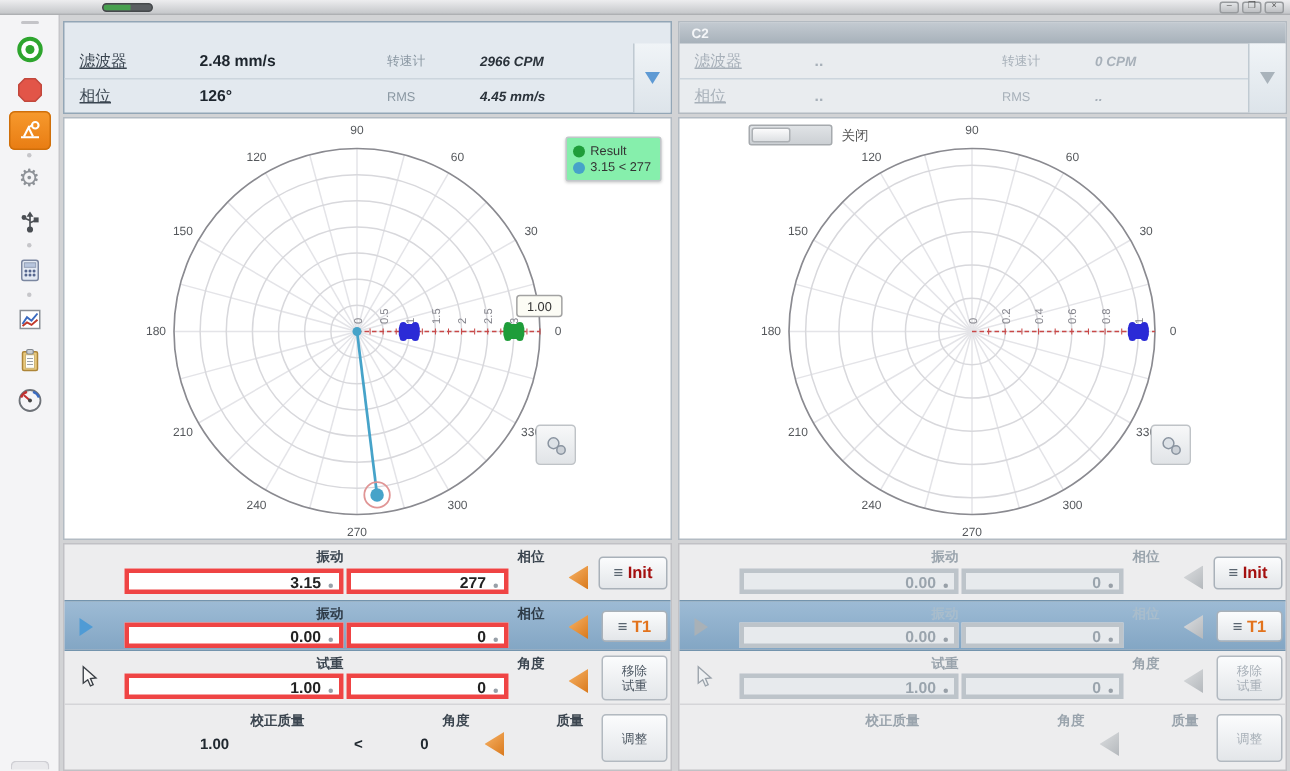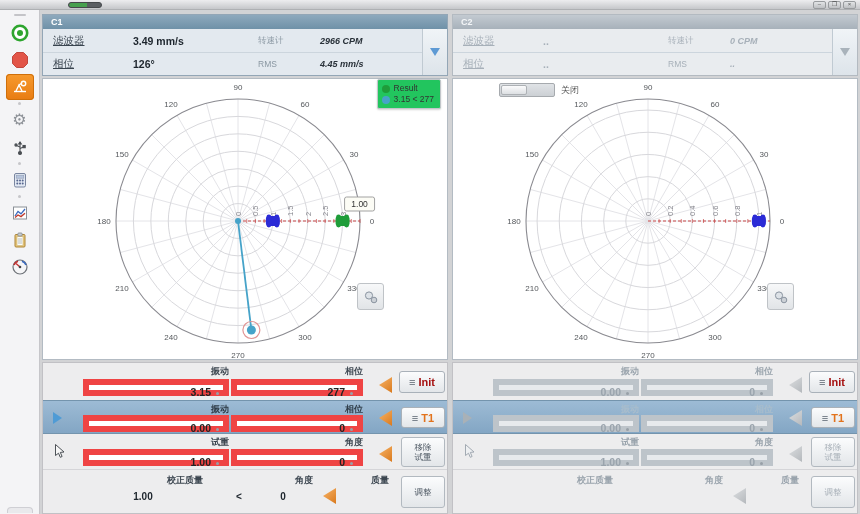--- a/index.html
+++ b/index.html
@@ -52,21 +52,21 @@
     border-left:1px solid #c0cad2; background:linear-gradient(#f0f4f7,#dde4ea);
     display:flex; align-items:center; justify-content:center; }
   .arrow-down { width:0; height:0; border-left:5px solid transparent; border-right:5px solid transparent;
     border-top:8px solid #5e9ad4; }
   .p2 .arrow-down { border-top-color:#a9b3bb; }
 
   
   .chart-box { position:absolute; top:64px; left:0; right:0; height:282px; background:#fff;
     border:1px solid #b3bbc3; }
   .polar { position:absolute; top:0; left:0; }
-  .legend { position:absolute; top:0; right:6px; background:#22c55e; border:1px solid #c2c6ca;
+  .legend { position:absolute; top:12px; right:6px; background:#86efac; border:1px solid #c2c6ca;
     border-radius:2px; padding:3px 6px 3px 4px; font-size:8.5px; color:#333;
     box-shadow:0 1px 2px rgba(0,0,0,.18); }
   .legend-row { display:flex; align-items:center; gap:4px; line-height:11px; }
   .legend-dot { width:8px; height:8px; border-radius:50%; }
   .toggle-wrap { position:absolute; top:4px; left:46px; display:flex; align-items:center; gap:6px;
     font-size:9px; color:#555; }
   .toggle { width:56px; height:14px; background:linear-gradient(#e0e3e6,#ccd0d4);
     border:1px solid #a6aaae; border-radius:2px; position:relative; }
   .toggle-knob { position:absolute; left:1px; top:1px; width:26px; height:10px;
     background:linear-gradient(#fbfbfc,#dde0e3); border:1px solid #adb1b5; border-radius:2px; }
@@ -83,24 +83,24 @@
     border-top:1px solid #7494ad; border-bottom:1px solid #7494ad; }
   .row3 { top:71px; height:36px; border-bottom:1px solid #d5d5d8; }
   .row4 { top:107px; bottom:0; }
 
   .flabel { position:absolute; top:2px; font-size:9px; font-weight:bold; color:#3c4650; text-align:right; }
   .row2 .flabel { color:#2e3b47; }
   .p2 .flabel { color:#9aa4ad; }
   .p2 .row2 .flabel { color:#a9bdcc; }
   .fl1 { left:40px; width:146px; } .fl2 { left:188px; width:132px; }
 
-  .finput { position:absolute; height:17px; background:#fff; border:6px solid #ef4444;
+  .finput { position:absolute; height:17px; background:#fff; border:3px solid #ef4444;
     font-size:10.5px; font-weight:bold; color:#222; text-align:right; padding:1px 12px 0 4px; }
   .p2 .finput { background:#e7eaed; color:#9aa4ad; border-color:#bdc4ca; }
-  .fi1 { left:40px; width:146px; } .fi2 { left:188px; width:132px; }
+  .fi1 { left:40px; width:146px; } .fi2 { left:188px; width:108px; }
   .spin-dot { position:absolute; right:4px; top:7px; width:3px; height:3px; border-radius:50%; background:#98a0a8; }
 
   .go-arrow { position:absolute; left:336px; width:13px; height:16px;
     background:linear-gradient(135deg,#f8b468,#d9791c); clip-path:polygon(100% 0,100% 100%,0 50%); }
   .p2 .go-arrow { background:linear-gradient(135deg,#dcdee0,#b4b8bc); }
 
   .cmd-btn { position:absolute; left:356px; width:46px; height:22px;
     background:linear-gradient(#fbfcfd,#e3e6e9); border:1px solid #a9b1b9; border-radius:3px;
     display:flex; align-items:center; justify-content:center; gap:3px;
     font-size:11px; font-weight:bold; }
@@ -219,25 +219,24 @@
       <path d="M12 4.2 A 6.4 6.4 0 0 1 16 8" fill="none" stroke="#3a6abf" stroke-width="1.6"></path>
       <line x1="10" y1="10" x2="6" y2="6.5" stroke="#c03030" stroke-width="1.3"></line>
           <circle cx="10" cy="10" r="1.3" fill="#444"></circle>
         </svg>
     </div>
     <div class="sidebar-grip-bottom"></div>
   </div>
 
   <div class="panel p1">
     <div class="hdr">
-      <div class="hdr-title">C1</div>
       <div class="hdr-body">
         <div class="hdr-row">
           <div class="hdr-label">滤波器</div>
-          <div class="hdr-value">3.49 mm/s</div>
+          <div class="hdr-value">2.48 mm/s</div>
           <div class="hdr-label2">转速计</div>
           <div class="hdr-value2">2966 CPM</div>
         </div>
         <div class="hdr-row">
           <div class="hdr-label">相位</div>
           <div class="hdr-value">126°</div>
           <div class="hdr-label2">RMS</div>
           <div class="hdr-value2">4.45 mm/s</div>
         </div>
       </div>

